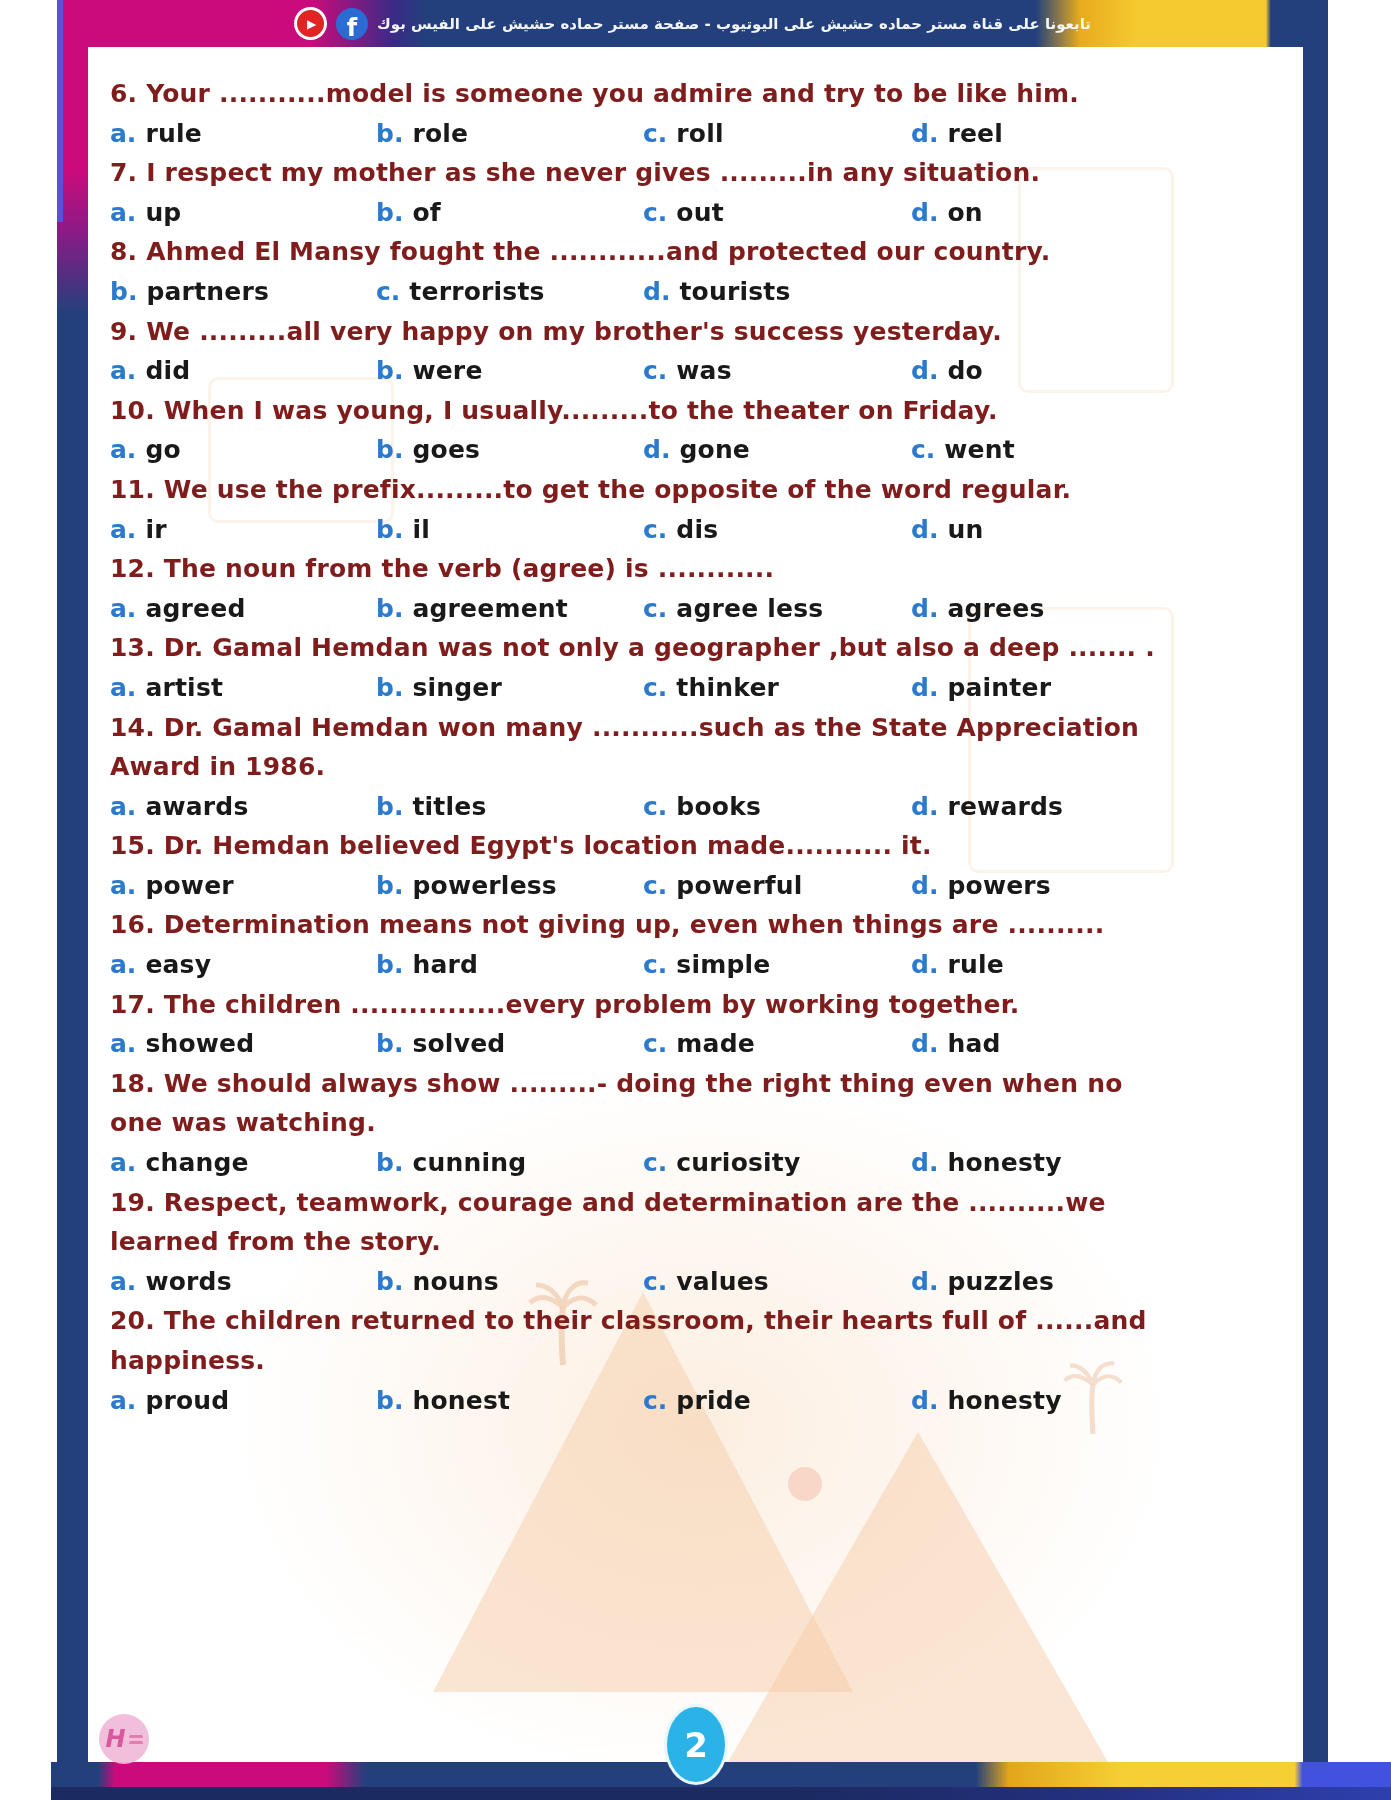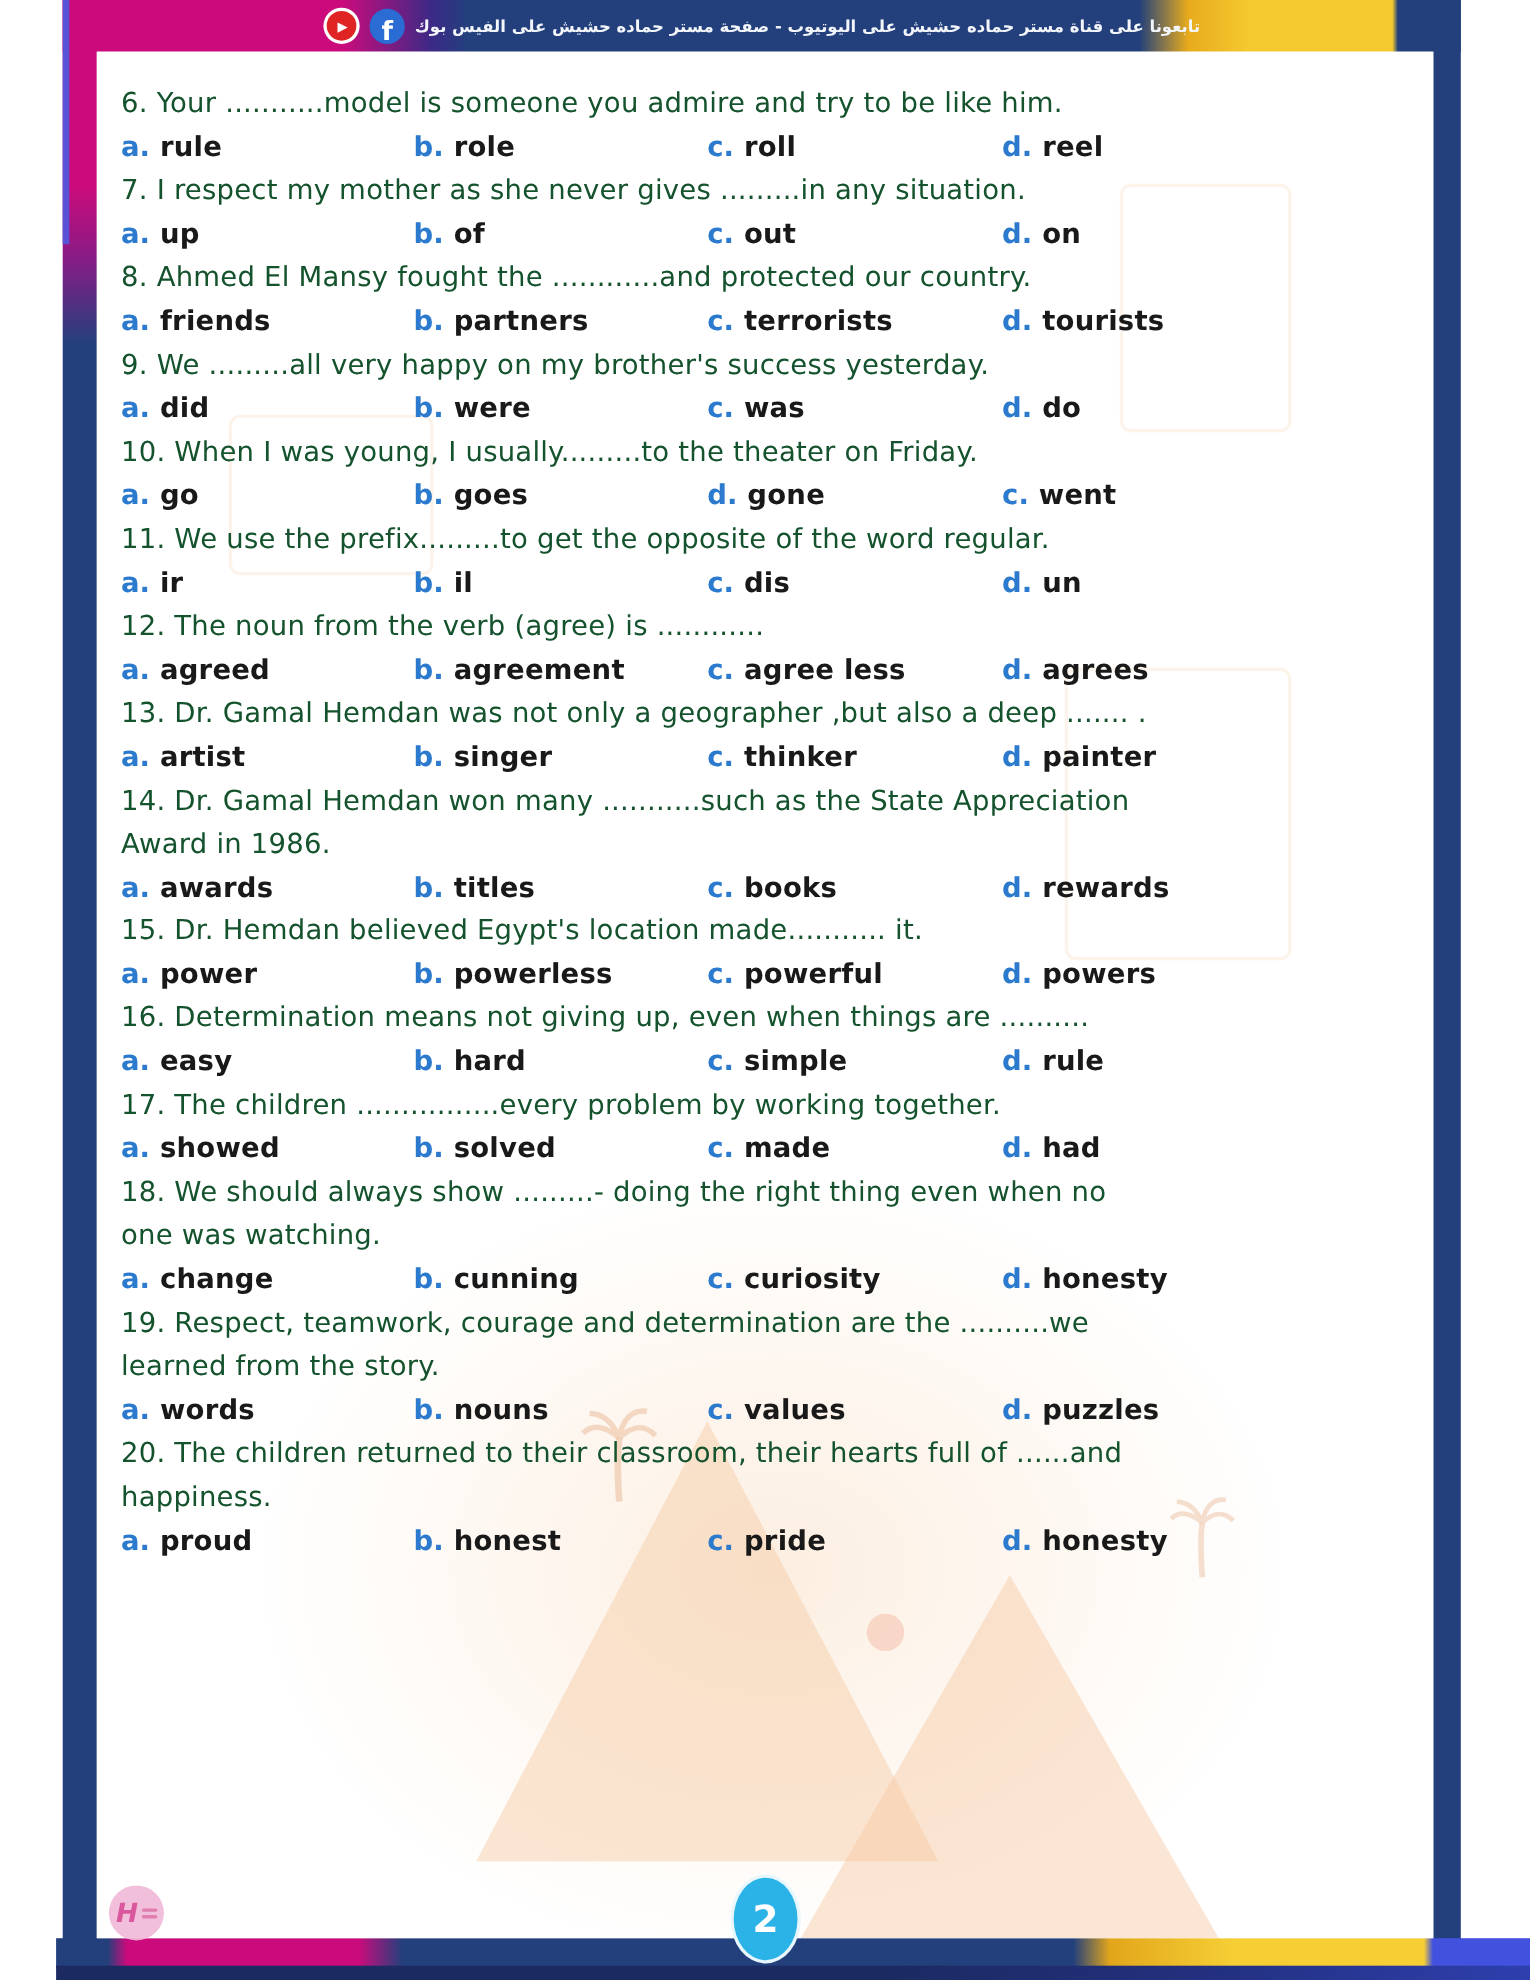--- a/index.html
+++ b/index.html
@@ -64,21 +64,21 @@
     background:radial-gradient(ellipse at center,rgba(250,225,200,0.55) 0%,rgba(250,225,200,0) 70%);
   }
   .wm-pyramid{position:absolute;width:0;height:0;}
   .wm-pyr1{left:345px;top:1245px;border-left:210px solid transparent;border-right:210px solid transparent;border-bottom:400px solid rgba(246,205,170,0.5);}
   .wm-pyr2{left:640px;top:1385px;border-left:190px solid transparent;border-right:190px solid transparent;border-bottom:330px solid rgba(246,200,162,0.45);}
   .wm-palm{position:absolute;opacity:0.45;}
   .wm-blob{position:absolute;left:700px;top:1420px;width:34px;height:34px;border-radius:50%;background:rgba(230,120,80,0.22);}
   .wm-box{position:absolute;border:3px solid rgba(240,205,165,0.22);border-radius:10px;}
   .questions{position:relative;padding:27px 10px 0 22px;}
   .q-line{
-    height:39.6px;line-height:39.6px;font-size:25px;font-weight:400;color:#14532d;
+    height:39.6px;line-height:39.6px;font-size:25px;font-weight:700;color:#7f1d1d;
     white-space:nowrap;letter-spacing:0.2px;
   }
   .opts-row{
     display:grid;grid-template-columns:266px 267px 268px auto;
     height:39.6px;line-height:39.6px;font-size:25px;font-weight:700;white-space:nowrap;
   }
   .opt-letter{color:#2b7ace;margin-right:9px;}
   .opt-word{color:#191919;letter-spacing:0.2px;margin-top:11px;}
   
   .page-badge{
@@ -145,21 +145,20 @@
         </div>
         <div class="q-line">7. I respect my mother as she never gives .........in any situation.</div>
         <div class="opts-row">
           <div class="opt"><span class="opt-letter">a.</span><span class="opt-word">up</span></div>
           <div class="opt"><span class="opt-letter">b.</span><span class="opt-word">of</span></div>
           <div class="opt"><span class="opt-letter">c.</span><span class="opt-word">out</span></div>
           <div class="opt"><span class="opt-letter">d.</span><span class="opt-word">on</span></div>
         </div>
         <div class="q-line">8. Ahmed El Mansy fought the ............and protected our country.</div>
         <div class="opts-row">
-          <div class="opt"><span class="opt-letter">a.</span><span class="opt-word">friends</span></div>
           <div class="opt"><span class="opt-letter">b.</span><span class="opt-word">partners</span></div>
           <div class="opt"><span class="opt-letter">c.</span><span class="opt-word">terrorists</span></div>
           <div class="opt"><span class="opt-letter">d.</span><span class="opt-word">tourists</span></div>
         </div>
         <div class="q-line">9. We .........all very happy on my brother's success yesterday.</div>
         <div class="opts-row">
           <div class="opt"><span class="opt-letter">a.</span><span class="opt-word">did</span></div>
           <div class="opt"><span class="opt-letter">b.</span><span class="opt-word">were</span></div>
           <div class="opt"><span class="opt-letter">c.</span><span class="opt-word">was</span></div>
           <div class="opt"><span class="opt-letter">d.</span><span class="opt-word">do</span></div>

